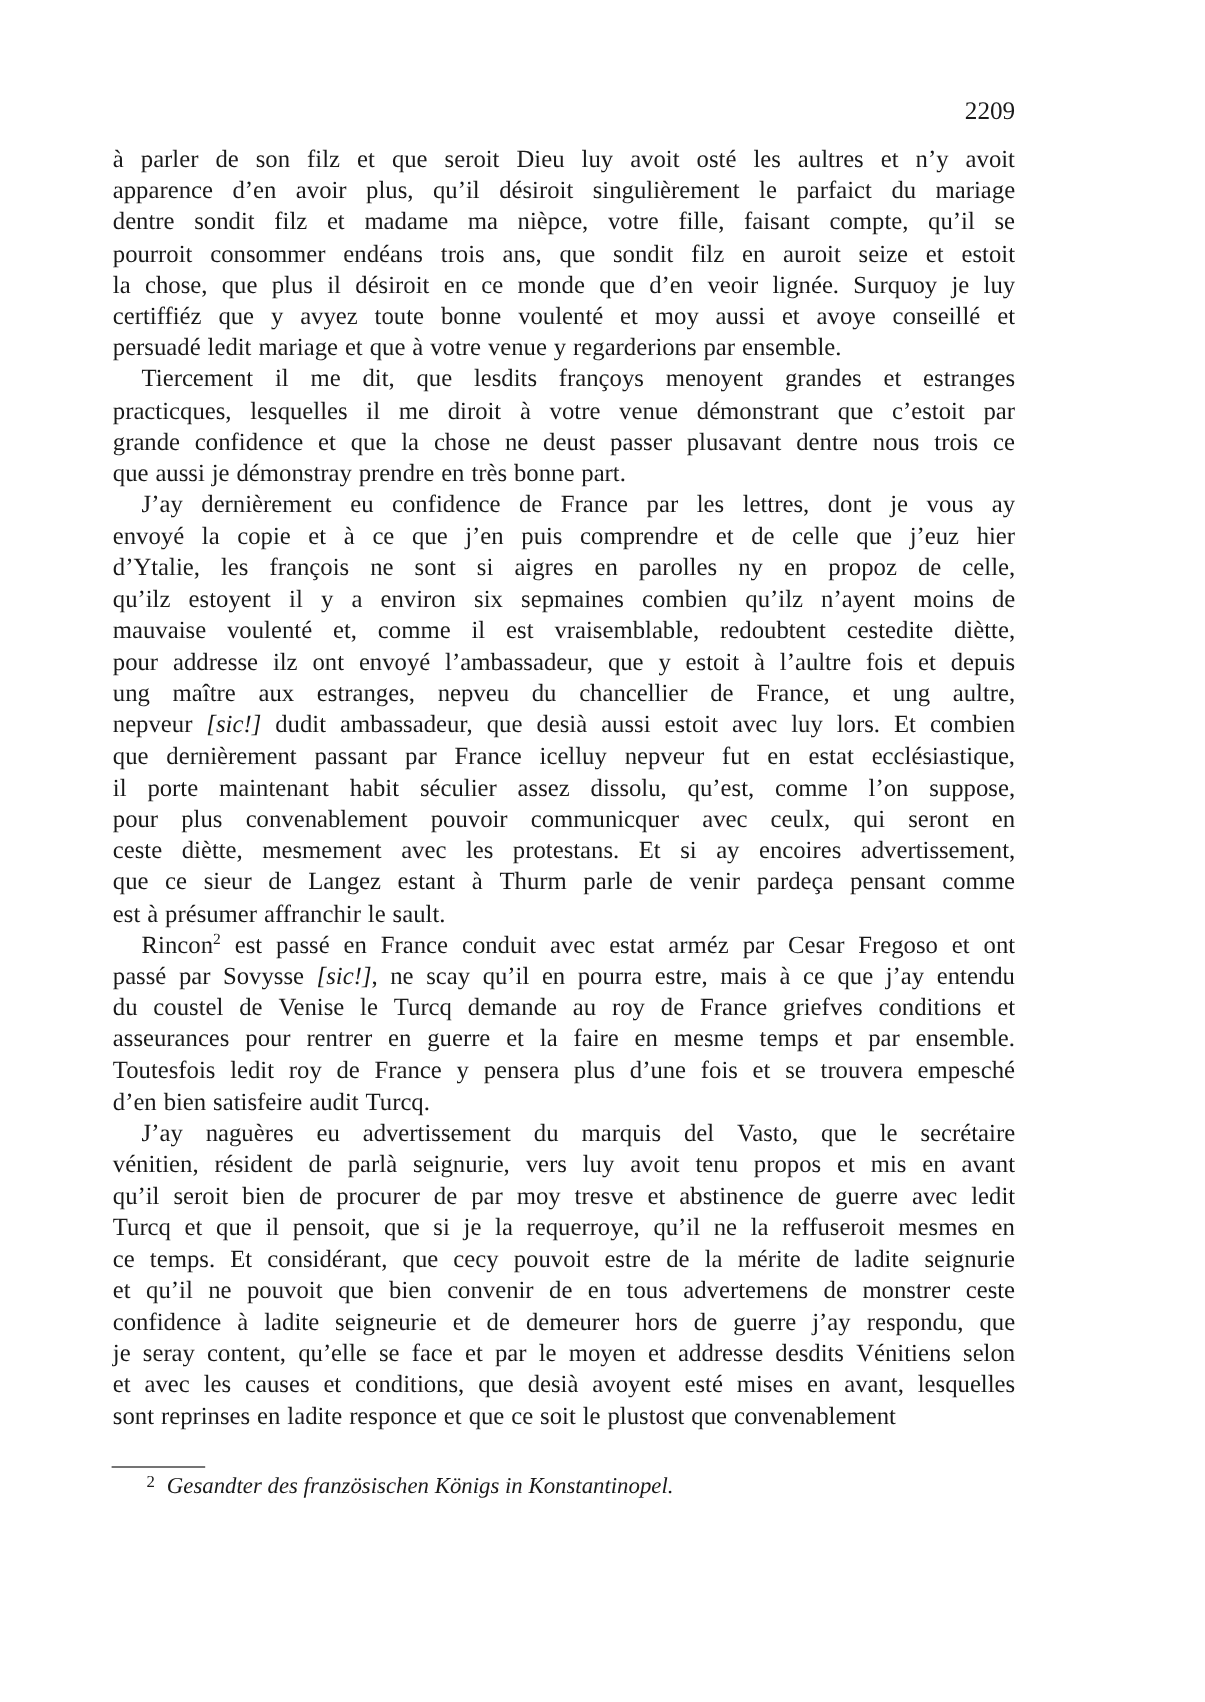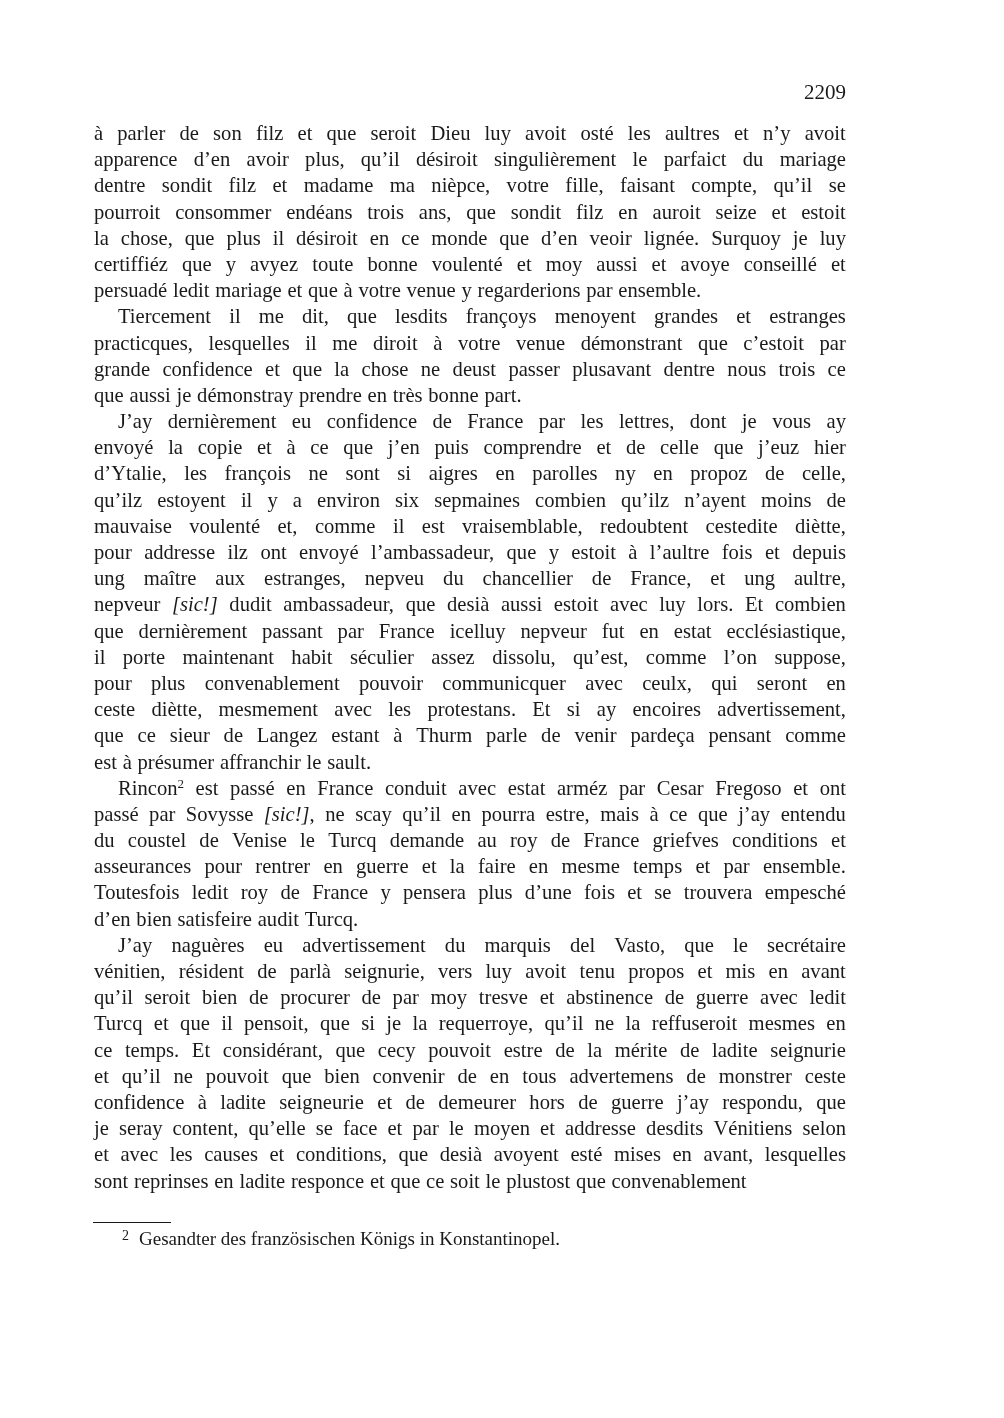--- a/index.html
+++ b/index.html
@@ -20,21 +20,21 @@
   }
   .it { font-style: italic; }
   sup.fn { font-size: 13px; vertical-align: 7px; line-height: 0; }
   .footnote-rule {
     position: absolute; left: 93px; top: 1222px; width: 78px; height: 1px; background: #1a1a1a;
   }
   .footnote {
     position: absolute; left: 122px; top: 1228px; font-size: 19px;
   }
   .footnote .fn-num { font-size: 14px; vertical-align: 5px; margin-right: 10px; }
-  .footnote .fn-text { }
+  .footnote .fn-text { font-style: italic; }
   .jline { display: flex; justify-content: space-between; white-space: nowrap; height: 26.2px; }
   .jline.last { justify-content: flex-start; gap: 0.28em; text-align: right; }
   .jline.indent { padding-left: 24px; }
 </style>
 </head>
 <body>
 
 <div class="running-head">
   <span class="page-number">2209</span>
 </div>

